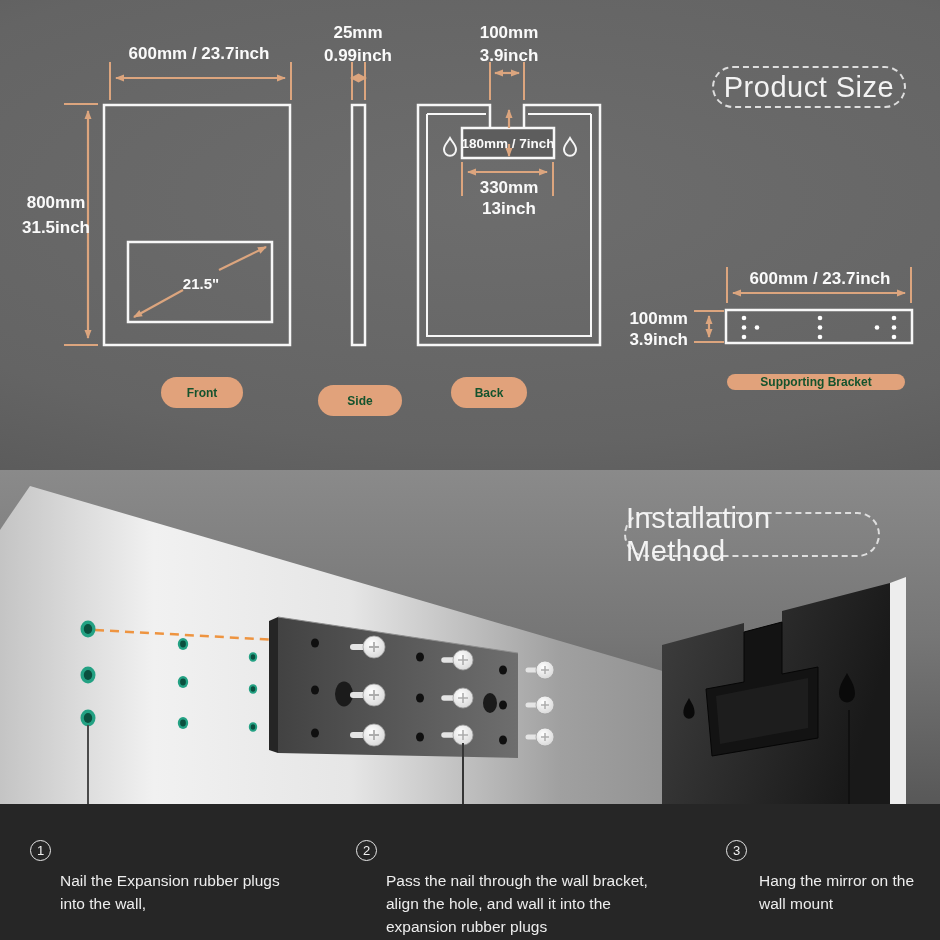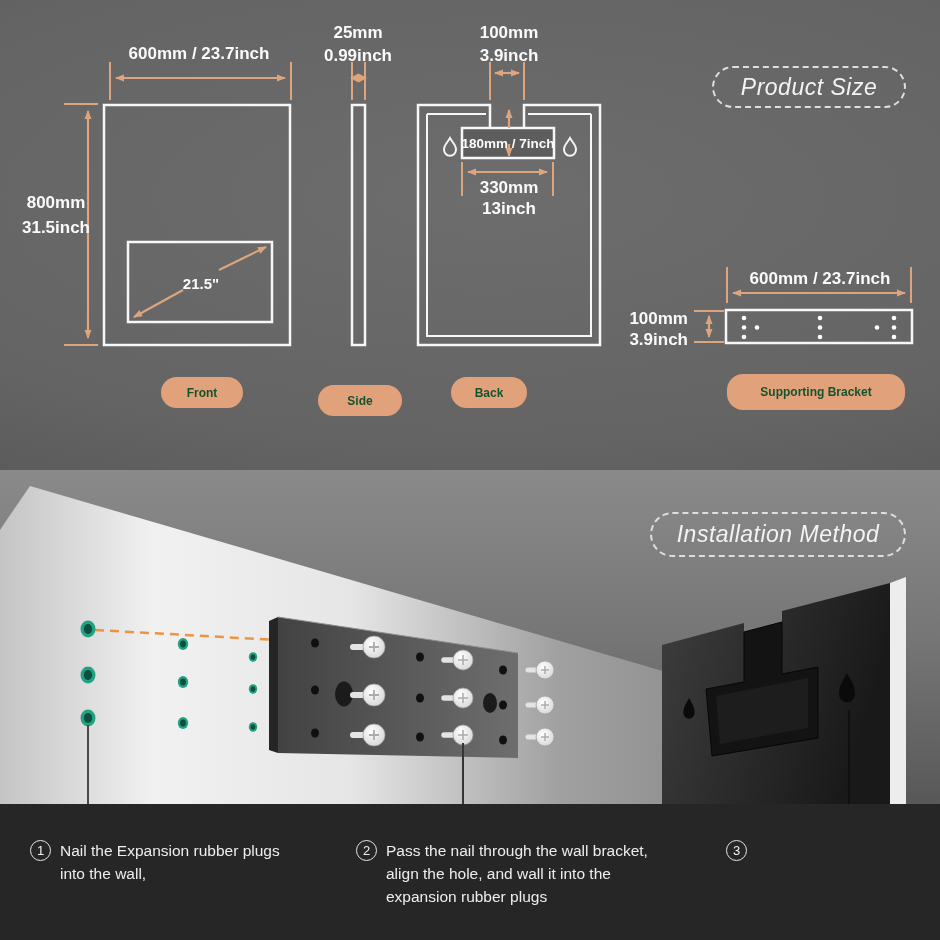--- a/index.html
+++ b/index.html
@@ -9,42 +9,42 @@
   .top-section{position:absolute;left:0;top:0;width:940px;height:470px;
     background:radial-gradient(130% 95% at 52% 42%, #6d6d6d 0%, #646464 55%, #4f4f4f 100%);}
   .diagram-svg{position:absolute;left:0;top:0;}
   .dimtext{font:700 17px "Liberation Sans",sans-serif;fill:#fafafa;}
   .dimtext-sm{font:700 15px "Liberation Sans",sans-serif;fill:#fafafa;}
   .dimtext-xs{font:700 13.5px "Liberation Sans",sans-serif;fill:#fafafa;}
 
   .pill{position:absolute;display:flex;align-items:center;justify-content:center;
     background:#e1a27b;color:#14532d;font-weight:700;font-size:12px;border-radius:17px;}
   .pill-outline{position:absolute;display:flex;align-items:center;justify-content:center;
-    border:2px dashed #dedede;border-radius:24px;color:#f3f3f3;font-size:23px;font-weight:400;letter-spacing:.5px;font-style:italic;}
+    border:2px dashed #dedede;border-radius:24px;color:#f3f3f3;font-size:29px;font-weight:400;letter-spacing:.5px;}
   #product-size-pill{left:712px;top:66px;width:190px;height:38px;}
-  #installation-pill{left:650px;top:512px;width:252px;height:41px;}
+  #installation-pill{left:624px;top:512px;width:252px;height:41px;}
   #front-pill{left:161px;top:377px;width:82px;height:31px;}
   #side-pill{left:318px;top:385px;width:84px;height:31px;}
   #back-pill{left:451px;top:377px;width:76px;height:31px;}
-  #bracket-pill{left:727px;top:374px;width:178px;height:36px;border-radius:16px;}
+  #bracket-pill{left:727px;top:374px;width:178px;height:16px;border-radius:16px;}
 
   
   .scene{position:absolute;left:0;top:470px;width:940px;height:334px;overflow:hidden;}
 
   .leader{position:absolute;width:2px;}
   #leader1{left:87px;top:725px;height:110px;background:#4a4a4a;}
   #leader2{left:462px;top:743px;height:92px;background:#353535;}
   #leader3{left:848px;top:710px;height:125px;background:#101010;}
 
   
   .strip{position:absolute;left:0;top:804px;width:940px;height:136px;background:#262626;}
   .step{position:absolute;top:35px;display:flex;gap:9px;align-items:flex-start;}
   .stepnum{flex:0 0 auto;width:19px;height:19px;margin-top:1px;border:1.5px solid #e8e8e8;border-radius:50%;
     color:#f0f0f0;font-size:13px;line-height:19px;text-align:center;font-weight:400;}
-  .steptext{color:#ededed;font-size:15.5px;line-height:23px;}
+  .steptext{color:#ededed;font-size:15.5px;line-height:23px;margin-top:30px;}
   #step1{left:30px;} #step1 .steptext{width:238px;}
   #step2{left:356px;} #step2 .steptext{width:286px;}
   #step3{left:726px;gap:12px;} #step3 .steptext{width:168px;}
 </style>
 </head>
 <body>
 
 <div class="canvas">
 
   <div class="top-section">
@@ -307,16 +307,17 @@
     <div class="step" id="step1">
       <span class="stepnum">1</span>
       <div class="steptext">Nail the Expansion rubber plugs into the wall,</div>
     </div>
     <div class="step" id="step2">
       <span class="stepnum">2</span>
       <div class="steptext">Pass the nail through the wall bracket, align the hole, and wall it into the expansion rubber plugs</div>
     </div>
     <div class="step" id="step3">
       <span class="stepnum">3</span>
+      <div class="steptext">Hang the mirror on the wall mount</div>
     </div>
   </div>
 
 </div>
 
 </body></html>

